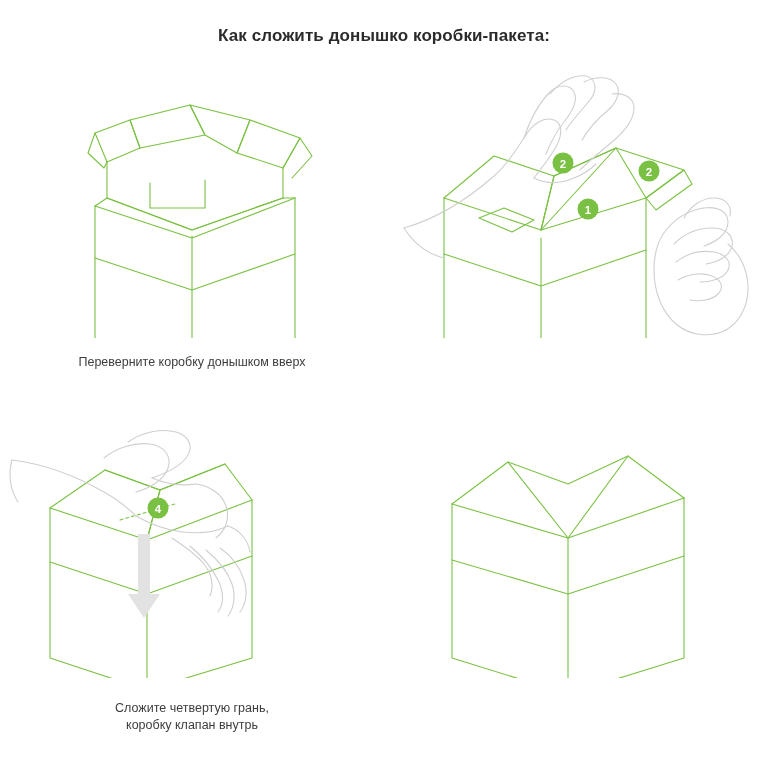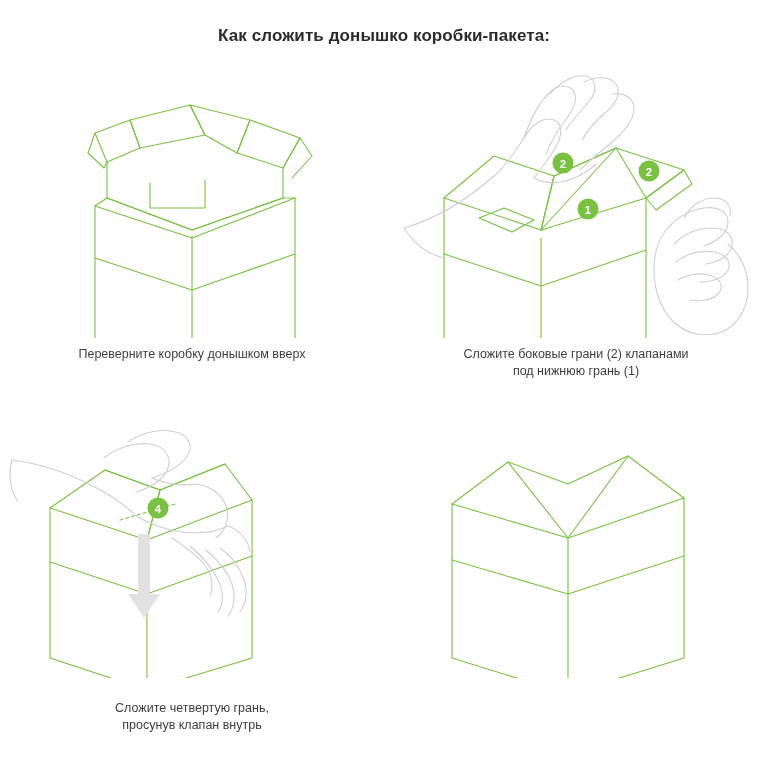--- a/index.html
+++ b/index.html
@@ -54,21 +54,21 @@
   }
   .caption {
     font-size: 12.5px;
     line-height: 17px;
     text-align: center;
     color: #3d3d3d;
     width: 330px;
     margin-top: 2px;
     white-space: pre-line;
   }
-  .cap-r1 { margin-top: 8px; }
+  .cap-r1 { margin-top: 16px; }
   .cap-r2 { margin-top: 22px; }
 </style>
 </head>
 <body>
 
 <div class="page">
 
   <div class="title">Как сложить донышко коробки-пакета:</div>
 
   <div class="grid">
@@ -145,22 +145,20 @@
           <g>
             <circle cx="179" cy="105" r="10.5" fill="#7ac143"></circle>
             <text x="179" y="109.5" font-family="Liberation Sans, sans-serif" font-size="11.5" font-weight="bold" fill="#ffffff" text-anchor="middle">2</text>
             <circle cx="265" cy="113" r="10.5" fill="#7ac143"></circle>
             <text x="265" y="117.5" font-family="Liberation Sans, sans-serif" font-size="11.5" font-weight="bold" fill="#ffffff" text-anchor="middle">2</text>
             <circle cx="204" cy="151" r="10.5" fill="#7ac143"></circle>
             <text x="204" y="155.5" font-family="Liberation Sans, sans-serif" font-size="11.5" font-weight="bold" fill="#ffffff" text-anchor="middle">1</text>
           </g>
         </svg>
       </div>
-      <div class="caption cap-r1">Сложите боковые грани (2) клапанами
-под нижнюю грань (1)</div>
     </div>
 
     <div class="cell">
       <div class="art">
         <svg width="384" height="280" viewBox="0 0 384 280">
           <g fill="none" stroke="#7ac143" stroke-width="1.1" stroke-linejoin="round" stroke-linecap="round">
 
             <path d="M50 110 L50 260 L147 292 L147 142"></path>
             <path d="M147 292 L252 260 L252 102"></path>
             <path d="M50 110 L147 142 L252 102"></path>
@@ -192,21 +190,21 @@
             <path d="M138 136 L150 136 L150 196 L160 196 L144 220 L128 196 L138 196 Z" fill="#e2e2e2"></path>
           </g>
 
           <g>
             <circle cx="158" cy="110" r="10.5" fill="#7ac143"></circle>
             <text x="158" y="114.5" font-family="Liberation Sans, sans-serif" font-size="11.5" font-weight="bold" fill="#ffffff" text-anchor="middle">4</text>
           </g>
         </svg>
       </div>
       <div class="caption cap-r2">Сложите четвертую грань,
-просунув клапан внутрь</div>
+коробку клапан внутрь</div>
     </div>
 
     <div class="cell">
       <div class="art">
         <svg width="384" height="280" viewBox="0 0 384 280">
           <g fill="none" stroke="#7ac143" stroke-width="1.1" stroke-linejoin="round" stroke-linecap="round">
 
             <path d="M68 106 L124 64 L184 86 L244 58 L300 100"></path>
             <path d="M68 106 L184 140 L300 100"></path>
             <path d="M124 64 L184 140 L244 58"></path>

